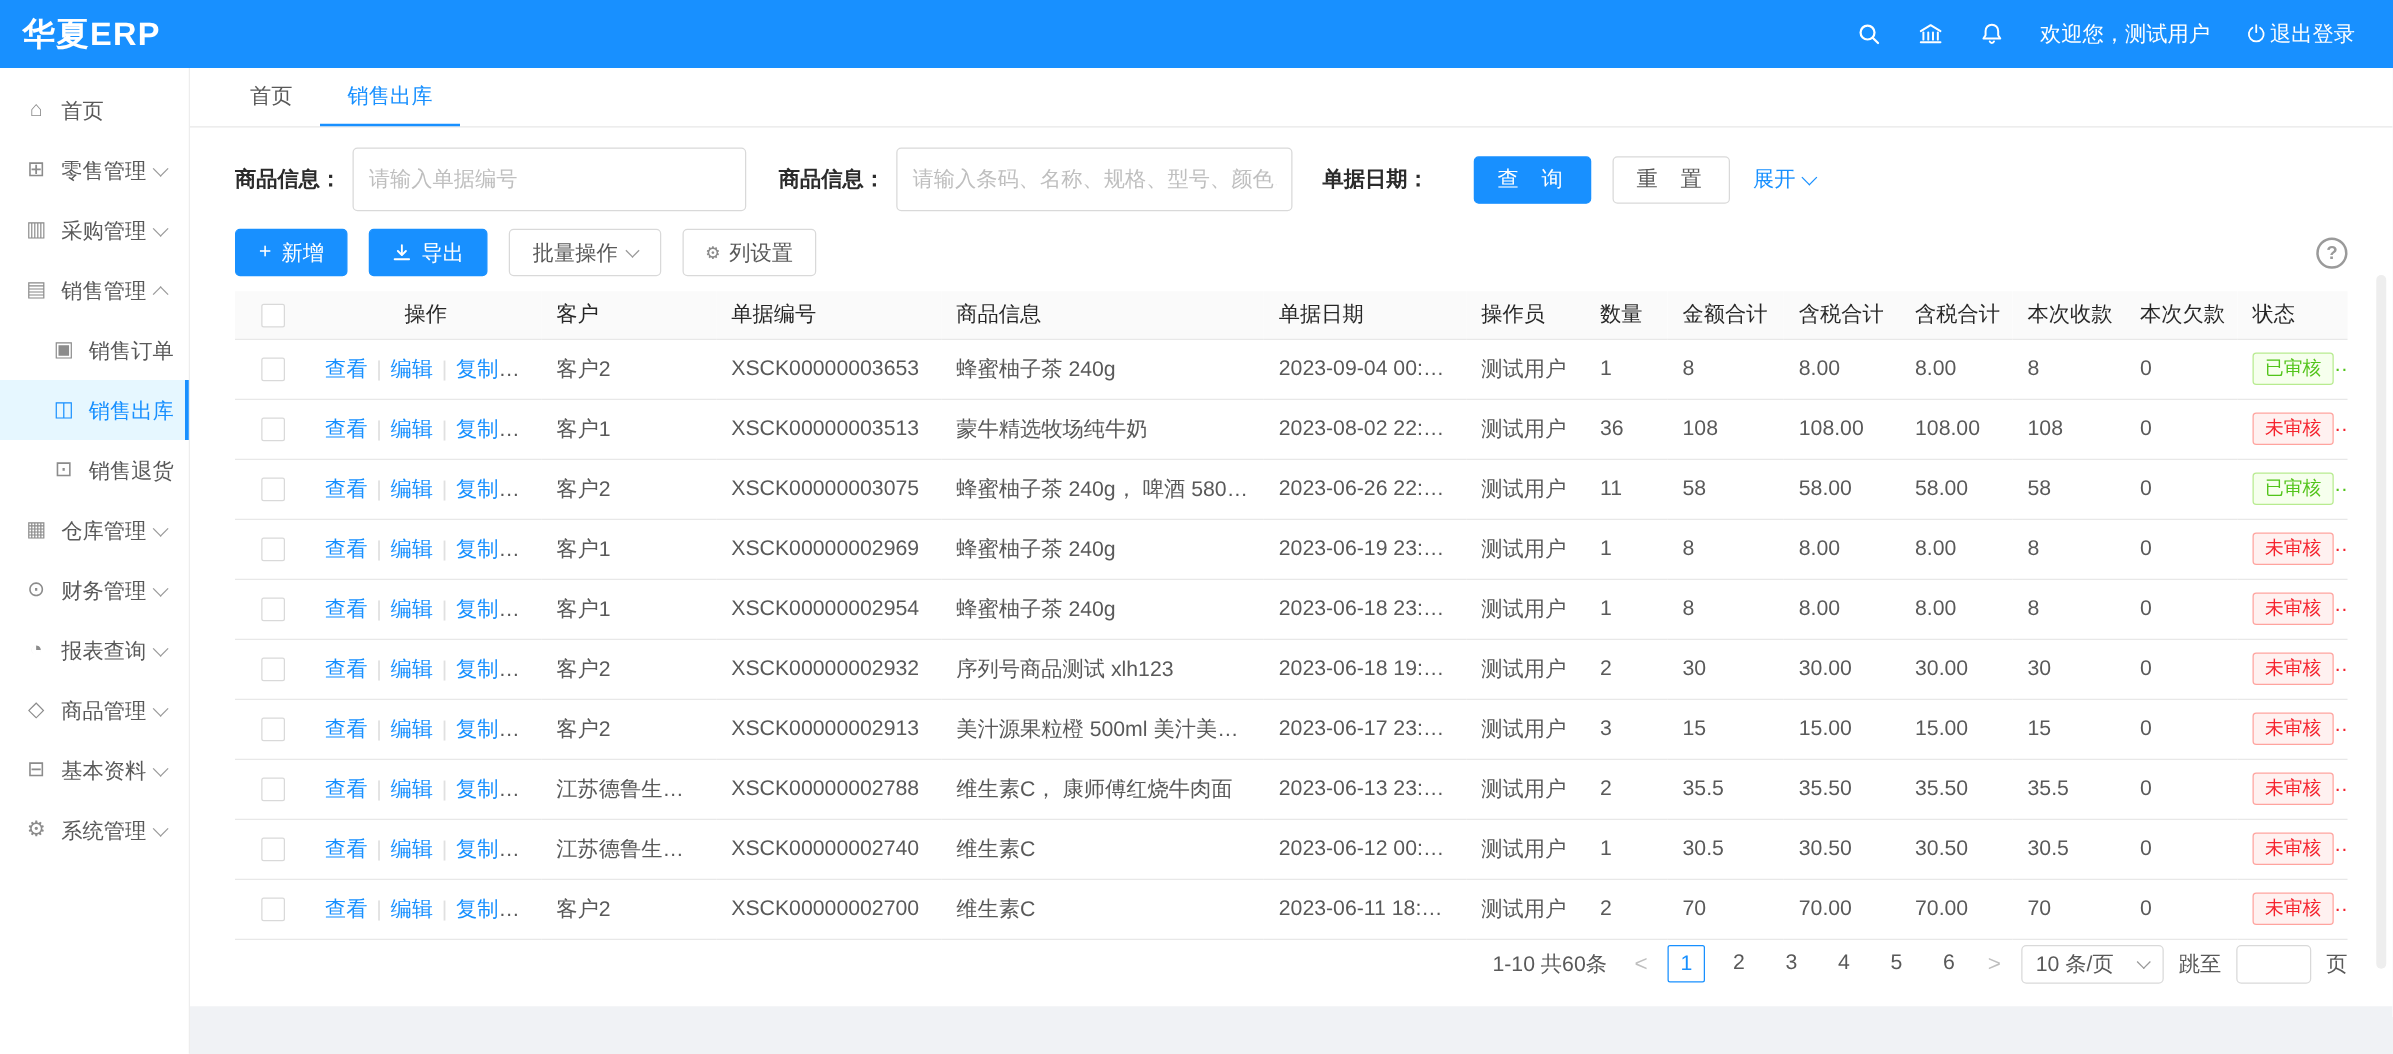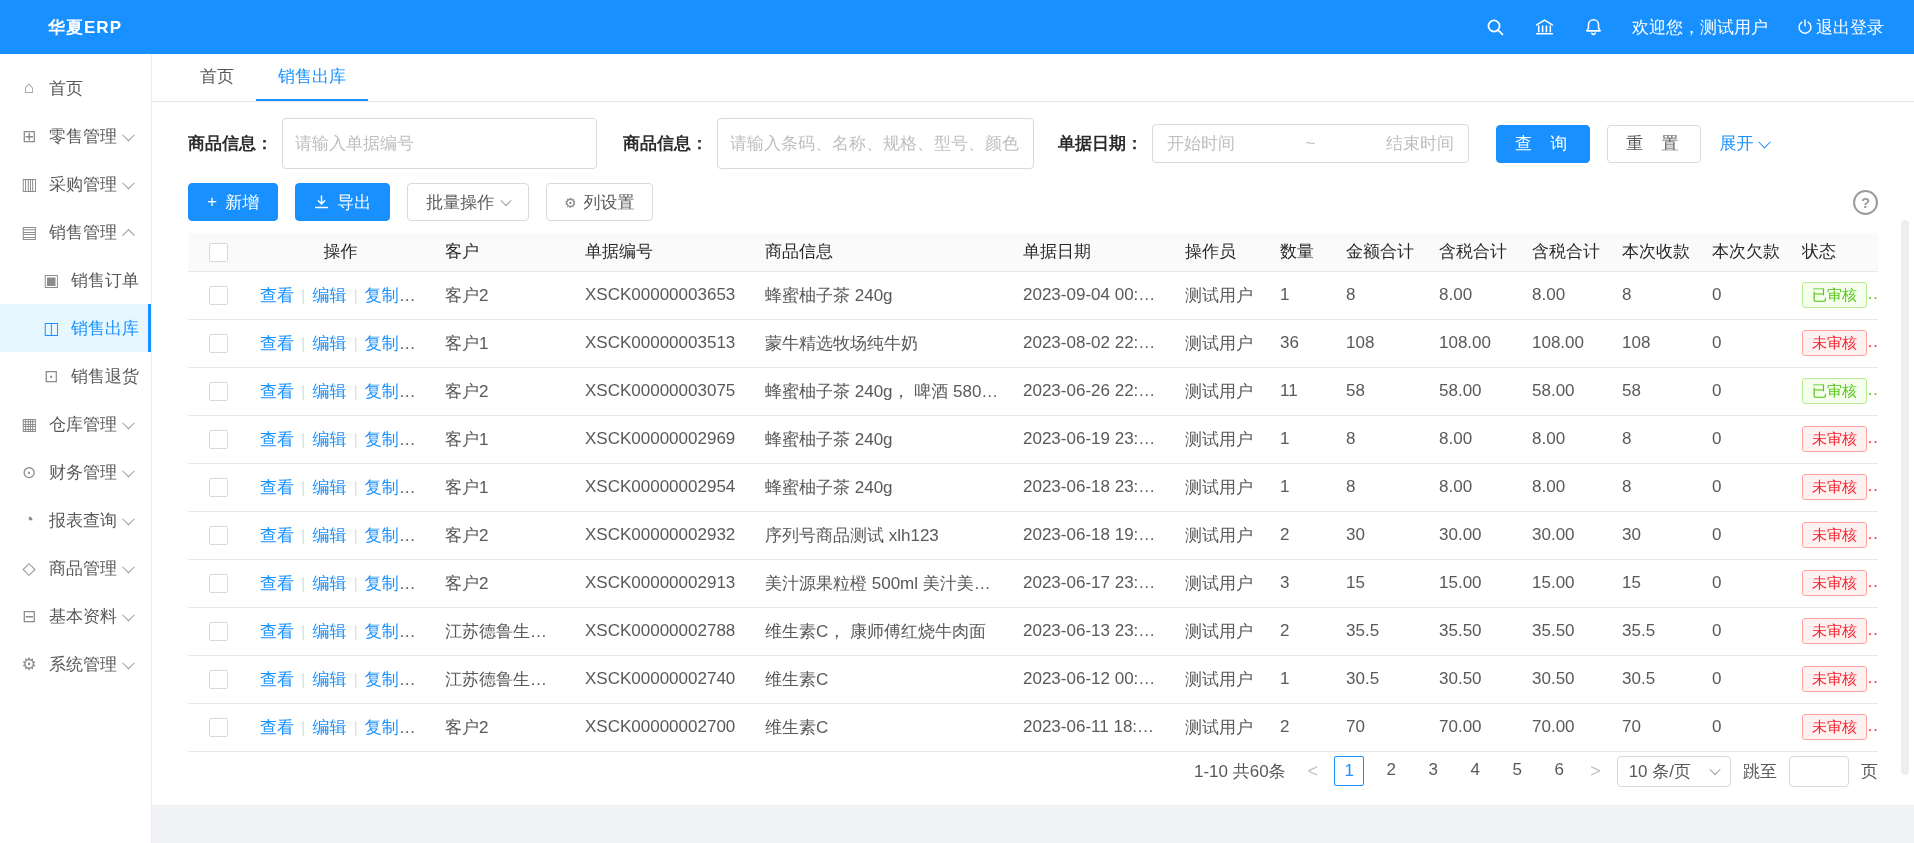--- a/index.html
+++ b/index.html
@@ -4,21 +4,21 @@
 <style>
   * { margin:0; padding:0; box-sizing:border-box; }
   html,body { width:1914px; height:843px; }
   body {
     font-family:"Liberation Sans","DejaVu Sans",sans-serif;
     background:#f0f2f5; color:#595959; overflow:hidden; font-size:17px;
   }
   
   .topbar { position:fixed; top:0; left:0; right:0; height:54px; background:#1890ff;
     display:flex; align-items:center; color:#fff; z-index:10; }
-  .logo { width:152px; padding-left:18px; font-size:17px; font-weight:bold; letter-spacing:1px;text-align:center; }
+  .logo { width:152px; padding-left:18px; font-size:26px; font-weight:bold; letter-spacing:1px; }
   .company { font-size:20px; font-weight:bold; margin-left:20px; }
   .topbar-right { margin-left:auto; display:flex; align-items:center; gap:28px; padding-right:30px; font-size:17px; }
   .hicon { width:21px; height:21px; display:block; cursor:pointer; }
   .logout { display:flex; align-items:center; gap:2px; cursor:pointer; }
   .logout .hicon { width:18px; height:18px; }
   
   .sidebar { position:fixed; top:54px; left:0; bottom:0; width:152px; background:#fff;
     border-right:1px solid #ededed; padding-top:10px; z-index:5; }
   .menu-item { height:48px; display:flex; align-items:center; padding-left:18px;
     color:#595959; cursor:pointer; position:relative; }
@@ -202,25 +202,20 @@
   </div>
 
   <div class="content">
 
     <div class="filter-row">
       <span class="flabel">商品信息：</span>
       <input class="tinput in-bill" placeholder="请输入单据编号" style="">
       <span class="flabel">商品信息：</span>
       <input class="tinput in-mat" placeholder="请输入条码、名称、规格、型号、颜色、扩展..." style="">
       <span class="flabel">单据日期：</span>
-      <div class="daterange">
-        <span>开始时间</span>
-        <span>~</span>
-        <span>结束时间</span>
-      </div>
       <button class="btn btn-primary q-btn">查 询</button>
       <button class="btn r-btn">重 置</button>
       <span class="expand-link">
         <span>展开</span>
         <span class="chev down"></span>
       </span>
     </div>
 
     <div class="toolbar-row">
       <button class="btn btn-primary">

